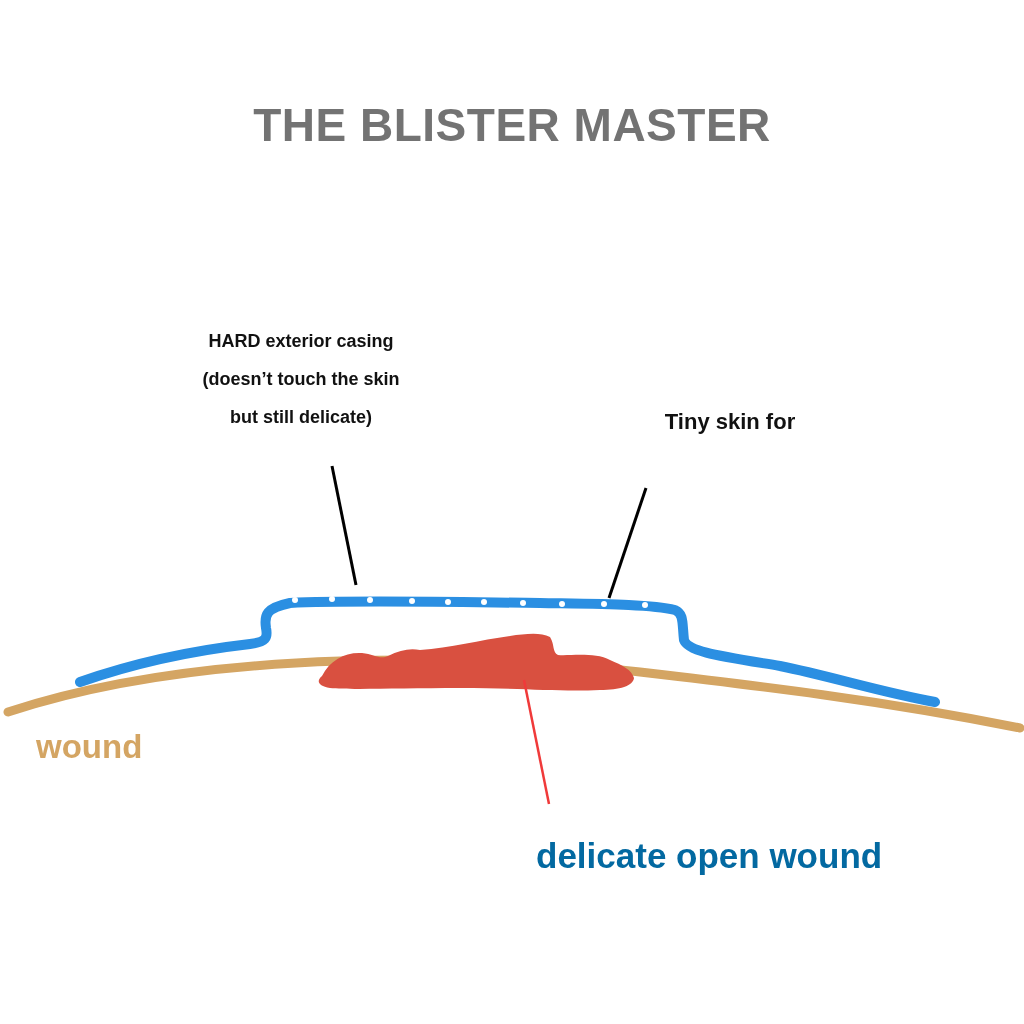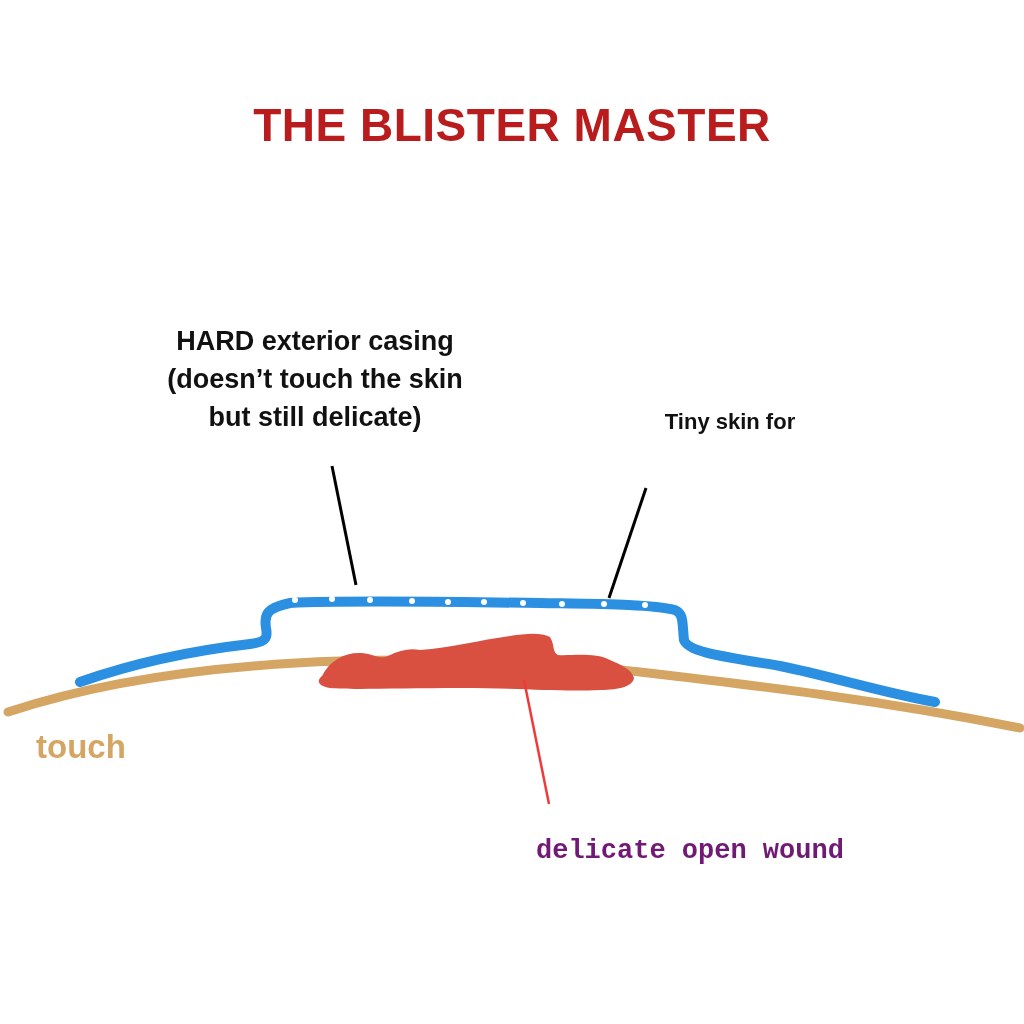--- a/index.html
+++ b/index.html
@@ -1,40 +1,40 @@
 <!DOCTYPE html>
 <html><head>
   <meta charset="utf-8">
   <style>
     html, body { margin: 0; padding: 0; background: #ffffff; }
     body { width: 1024px; height: 1024px; position: relative; overflow: hidden; font-family: "Liberation Sans", sans-serif; }
-    .title { position: absolute; top: 98px; left: 0; width: 1024px; text-align: center; font-weight: bold; font-size: 46px; letter-spacing: 0.5px; color: #b91c1c; }
+    .title { position: absolute; top: 98px; left: 0; width: 1024px; text-align: center; font-weight: bold; font-size: 46px; letter-spacing: 0.5px; color: #737373; }
     .label { position: absolute; text-align: center; font-weight: bold; color: #111; }
-    .casing-label { left: 105px; top: 322px; width: 420px; font-size: 27px; line-height: 38px; }
+    .casing-label { left: 91px; top: 322px; width: 420px; font-size: 18px; line-height: 38px; }
     .holes-label { left: 600px; top: 404px; width: 260px; font-size: 22px; line-height: 35px; }
     .skin-label { left: 36px; top: 728px; font-size: 33px; color: #d4a563; text-align: left; }
-    .wound-label { left: 536px; top: 836px; font-size: 27px; color: #701a75; text-align: left; font-family: Liberation Mono, monospace; }
+    .wound-label { left: 536px; top: 836px; font-size: 35px; color: #0369a1; text-align: left; }
     svg.diagram { position: absolute; left: 0; top: 0; }
   </style>
 </head>
 <body>
 
 <div class="title">THE BLISTER MASTER</div>
 
 <div class="label casing-label">
   <div>HARD exterior casing</div>
   <div>(doesn’t touch the skin</div>
   <div>but still delicate)</div>
 </div>
 
 <div class="label holes-label">
   <div>Tiny skin for</div>
 </div>
 
-<div class="label skin-label">touch</div>
+<div class="label skin-label">wound</div>
 <div class="label wound-label">delicate open wound</div>
 
 <svg class="diagram" width="1024" height="1024" viewBox="0 0 1024 1024">
 
   <path d="M 8 712 C 120 675, 250 664, 340 661 C 450 658, 560 662, 640 672 C 760 686, 880 700, 1020 728" fill="none" stroke="#d4a563" stroke-width="9" stroke-linecap="round"></path>
 
   <path d="M 322 676 C 330 660, 345 652, 362 653 C 374 654, 380 660, 388 656 C 400 650, 410 648, 420 650
            C 450 648, 480 640, 510 636 C 525 634, 540 632, 550 637 C 555 645, 552 652, 558 655
            C 570 656, 595 652, 610 660 C 622 665, 632 670, 634 678 C 633 686, 620 690, 600 690
            C 560 692, 520 688, 460 688 C 400 688, 350 690, 330 688 C 318 686, 316 681, 322 676 Z" fill="#d95040"></path>

